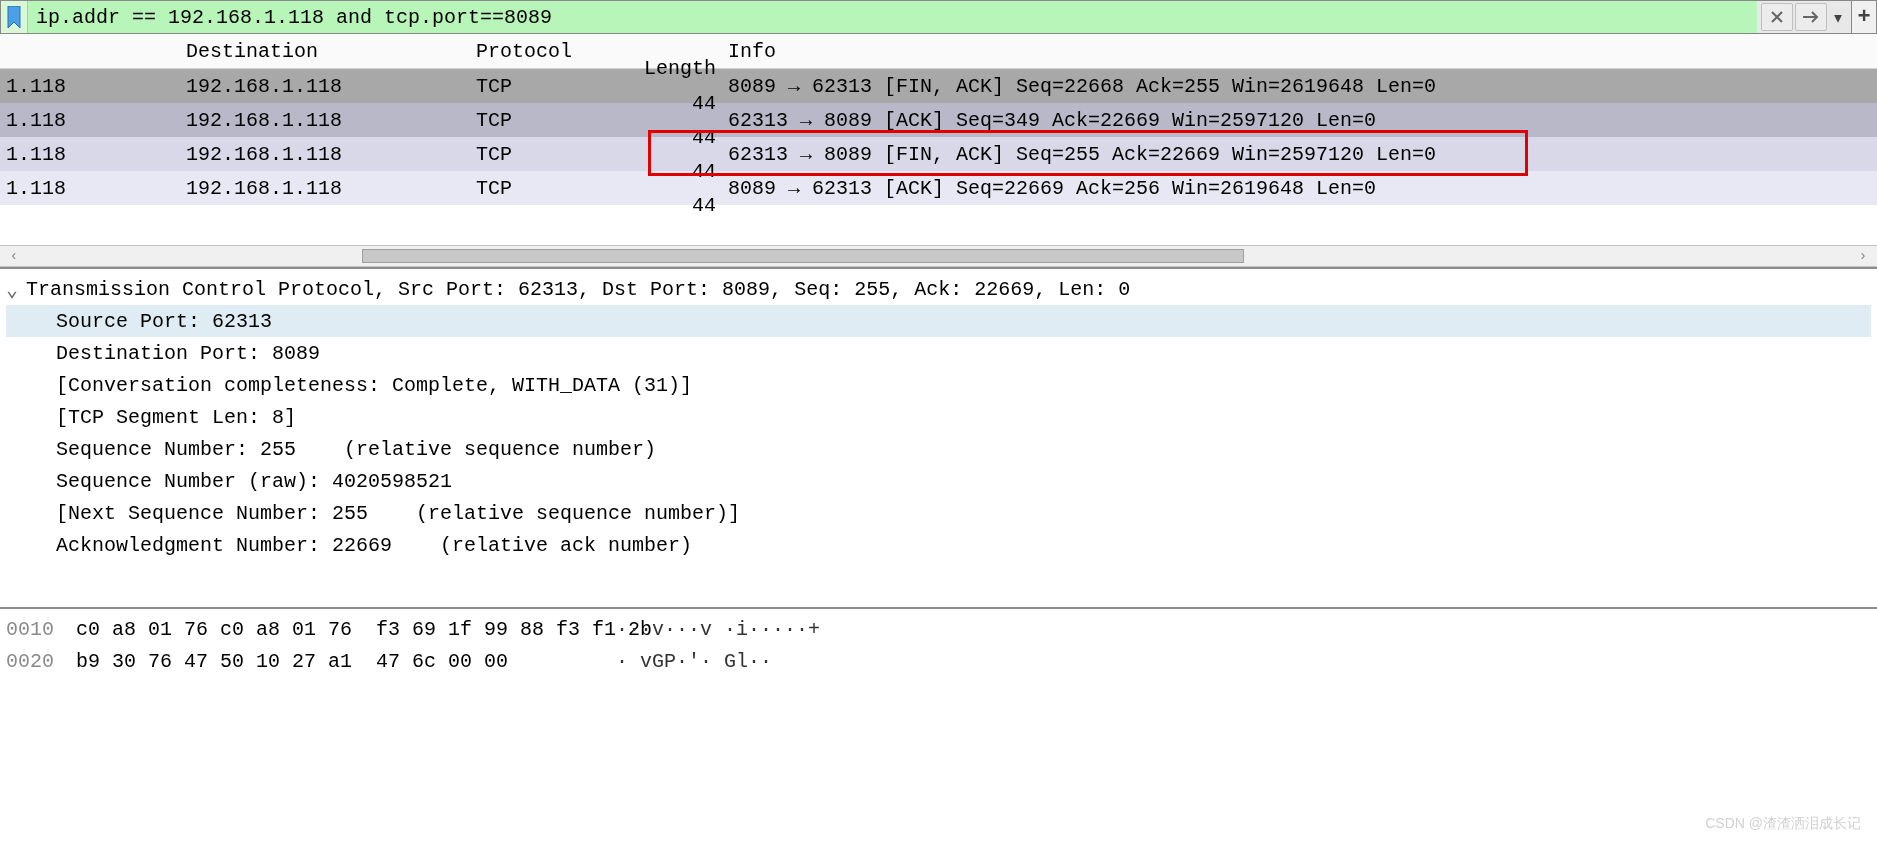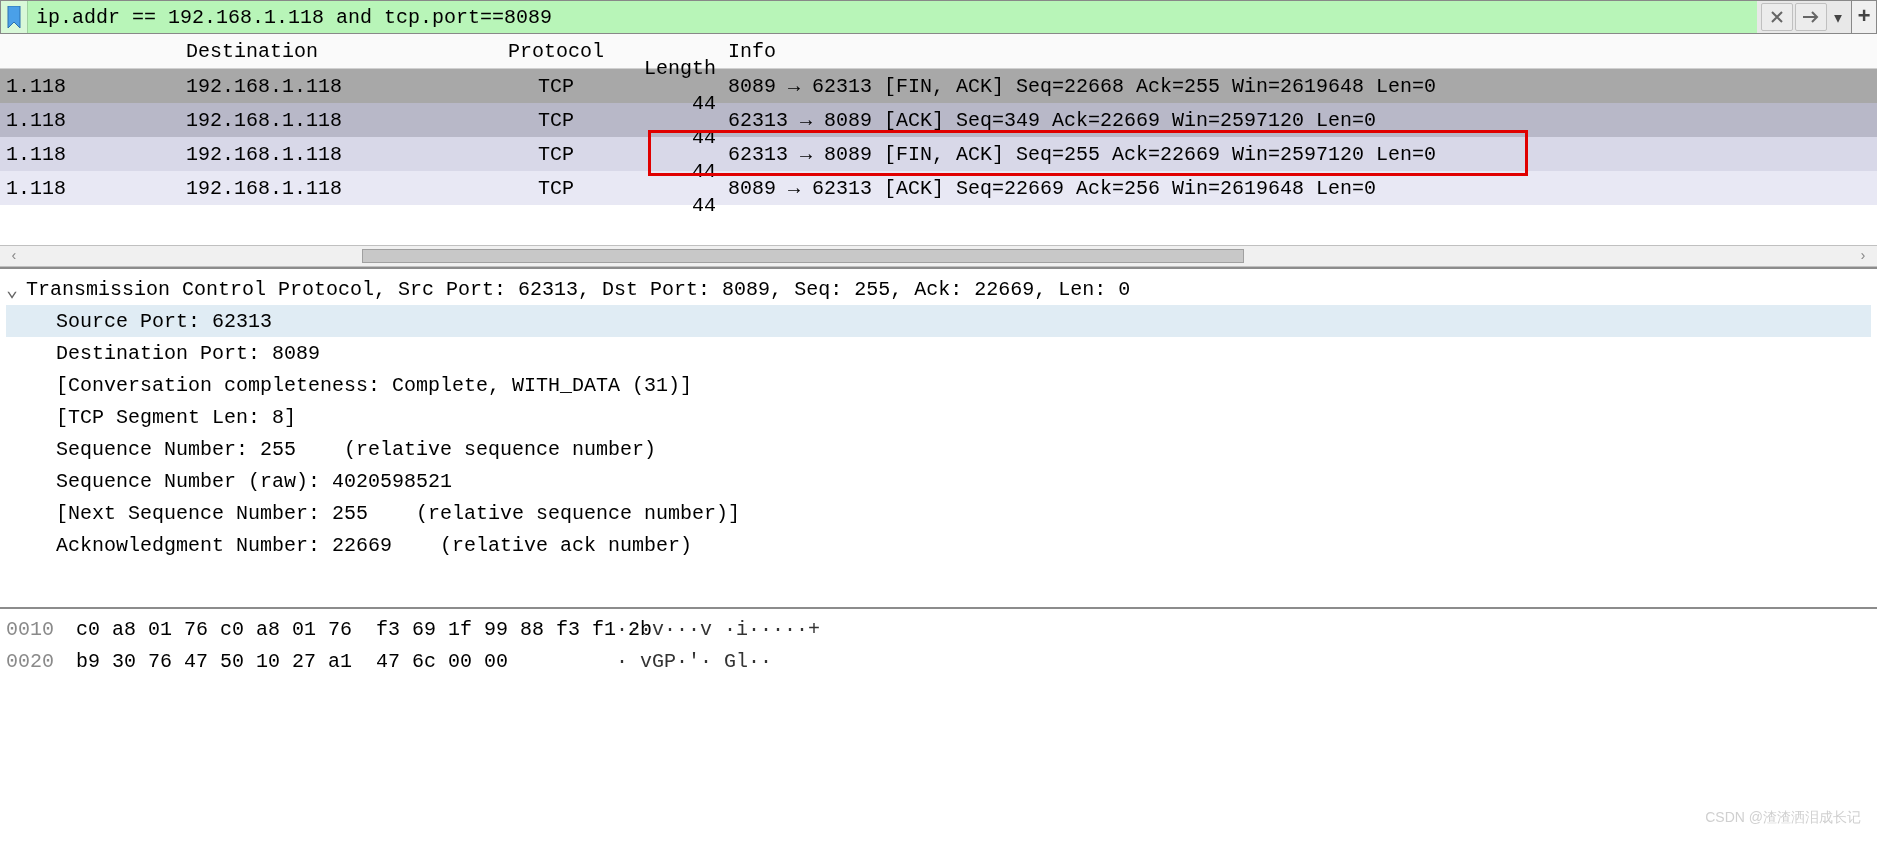--- a/index.html
+++ b/index.html
@@ -79,21 +79,21 @@
     height: 34px;
     align-items: center;
     white-space: pre;
   }
   .packet-header {
     background: #fafafa;
     border-bottom: 1px solid #d0d0d0;
   }
   .col-src   { width: 180px; padding-left: 6px; }
   .col-dst   { width: 290px; }
-  .col-proto { width: 160px; text-align: center; }
+  .col-proto { width: 160px; }
   .col-len   { width: 80px; text-align: right; padding-right: 6px; margin-top: 35px;}
   .col-info  { flex: 1; padding-left: 6px; }
   .row-sel-dark  { background: #a8a8a8; }
   .row-sel-mid   { background: #b8b8c8; }
   .row-sel-light { background: #d8d8e8; }
   .row-odd       { background: #e8e8f4; }
   .highlight-box {
     position: absolute;
     border: 3px solid #e00000;
     pointer-events: none;
@@ -147,21 +147,21 @@
     white-space: pre;
     height: 32px;
     align-items: center;
   }
   .hex-off { color: #8a8a8a; width: 70px; }
   .hex-bytes { width: 520px; }
   .hex-ascii { padding-left: 20px; color: #333; }
   .watermark {
     position: absolute;
     right: 16px;
-    bottom: 22px;
+    bottom: 16px;
     color: #d0d0d0;
     font-size: 14px;
     font-family: sans-serif;
   }
   .packet-area { position: relative; }
 </style>
 </head>
 <body>
 
 <div class="filter-bar">

